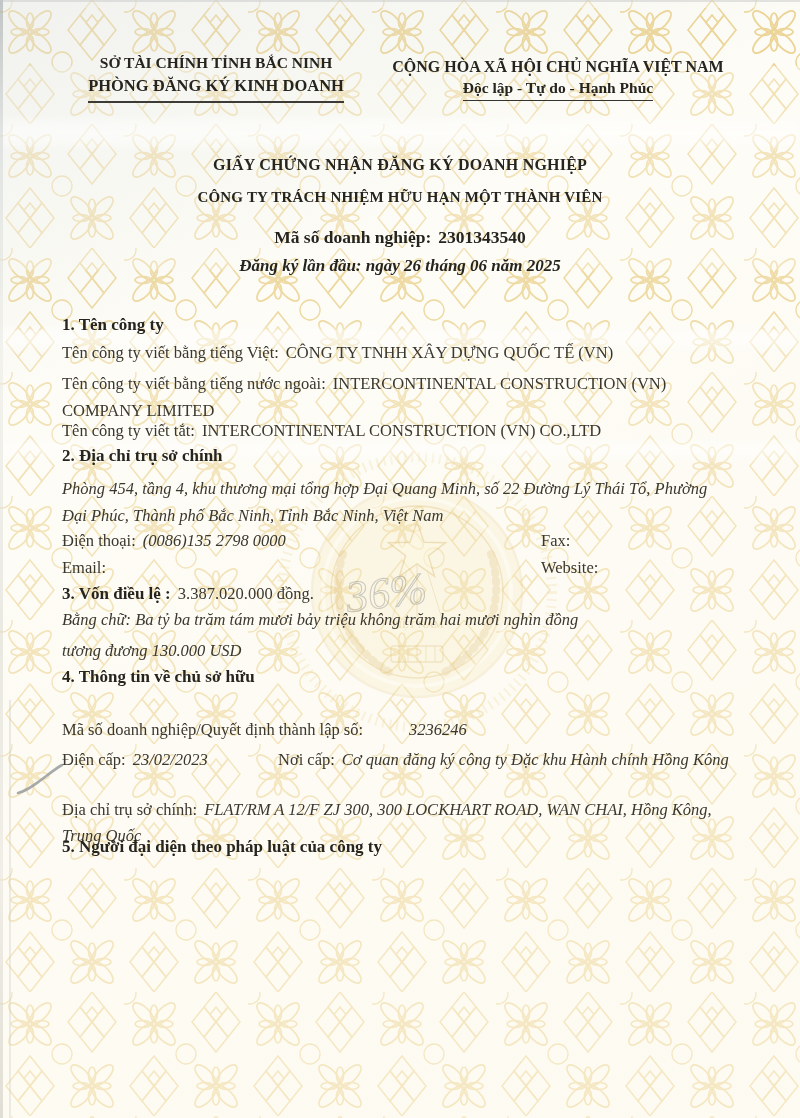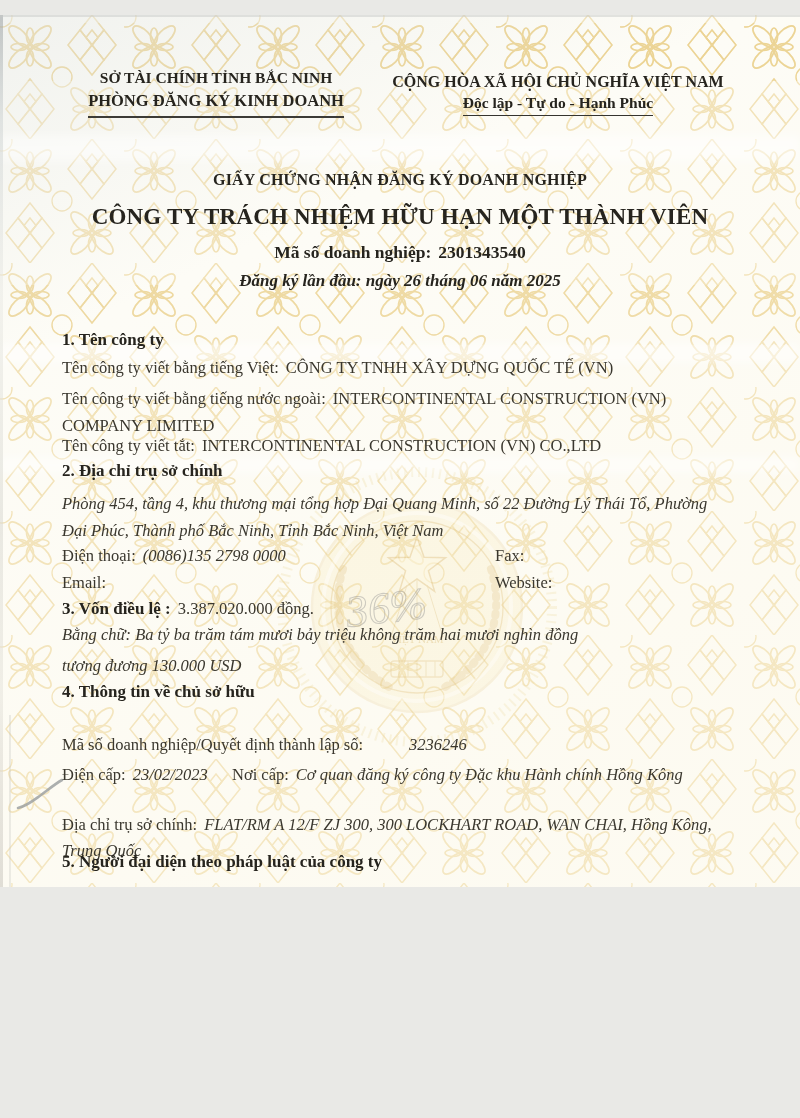--- a/index.html
+++ b/index.html
@@ -1,37 +1,37 @@
 <!DOCTYPE html>
 <html><head>
 <meta charset="utf-8">
 <style>
   html,body{margin:0;padding:0;background:#e9e9e6;}
-  .page{position:relative;width:800px;height:872px;margin:15px auto;background:#fdfcf6;
+  .page{position:relative;width:800px;height:1118px;margin:0 auto;background:#fdfcf6;
         overflow:hidden;font-family:"Liberation Serif", serif;}
   .bg{position:absolute;left:0;top:0;z-index:0;}
   .tint{position:absolute;inset:0;z-index:1;pointer-events:none;
         background:linear-gradient(155deg, rgba(226,230,230,0.45), rgba(255,255,255,0) 28%, rgba(253,247,228,0.25) 80%);}
   .band{position:absolute;left:0;right:0;background:rgba(255,255,255,0.5);filter:blur(5px);z-index:1;}
   .band1{top:120px;height:26px;}
   .band2{top:328px;height:20px;}
   .band3{top:442px;height:16px;}
   .edge-left{position:absolute;left:0;top:0;bottom:0;width:3px;z-index:2;opacity:.55;
         background:linear-gradient(180deg,#9aa0a2,#cfd4d4 12%,#ebebe6 32%,#d9d9d2 58%,#e6e4dc 78%,#c9c6be);}
   .edge-top{position:absolute;left:0;top:0;right:0;height:2px;background:#c7cac8;opacity:.5;z-index:2;}
   .content{position:absolute;inset:0;z-index:3;color:#3a372e;}
   .abs{position:absolute;}
   .b{font-weight:700;color:#26241e;}
   .i{font-style:italic;}
   .ctr{left:0;width:100%;text-align:center;}
   .body-fs{font-size:16.5px;}
   .lbl{margin-right:7px;}
   .u2{display:inline-block;border-bottom:2px solid #3c3b37;padding-bottom:5px;}
   .u1{display:inline-block;border-bottom:1.5px solid #35342f;padding-bottom:3px;}
-  .row{display:flex;}
+  .row{display:flex;gap:46px;}
   .col-a{width:433px;}
   .caps{letter-spacing:.2px;}
 </style>
 </head>
 <body>
 
 <div class="page">
 
   <svg class="bg" width="800" height="1118" viewBox="0 0 800 1118" aria-hidden="true">
     <defs>
@@ -114,21 +114,21 @@
       </div>
     </div>
     <div class="abs" style="top:58px;left:372px;width:372px;text-align:center;">
       <div class="b" style="font-size:16px;">CỘNG HÒA XÃ HỘI CHỦ NGHĨA VIỆT NAM</div>
       <div style="margin-top:3px;">
         <span class="b u1" style="font-size:15.5px;">Độc lập - Tự do - Hạnh Phúc</span>
       </div>
     </div>
 
     <div class="abs ctr b caps" style="top:156px;font-size:16px;">GIẤY CHỨNG NHẬN ĐĂNG KÝ DOANH NGHIỆP</div>
-    <div class="abs ctr b caps" style="top:189px;font-size:23px;">CÔNG TY TRÁCH NHIỆM HỮU HẠN MỘT THÀNH VIÊN</div>
+    <div class="abs ctr b caps" style="top:189px;font-size:15px;">CÔNG TY TRÁCH NHIỆM HỮU HẠN MỘT THÀNH VIÊN</div>
     <div class="abs ctr" style="top:227px;font-size:17.5px;">
       <span class="b lbl">Mã số doanh nghiệp:</span><span class="b">2301343540</span>
     </div>
     <div class="abs ctr b i" style="top:256px;font-size:17px;">Đăng ký lần đầu: ngày 26 tháng 06 năm 2025</div>
 
     <div class="abs b" style="top:315px;left:62px;font-size:17px;">1. Tên công ty</div>
     <div class="abs body-fs" style="top:370px;left:62px;width:676px;line-height:27px;">
       <span class="lbl">Tên công ty viết bằng tiếng nước ngoài:</span><span>INTERCONTINENTAL CONSTRUCTION (VN) COMPANY LIMITED</span>
     </div>
     <div class="abs body-fs" style="top:343px;left:62px;width:690px;">

